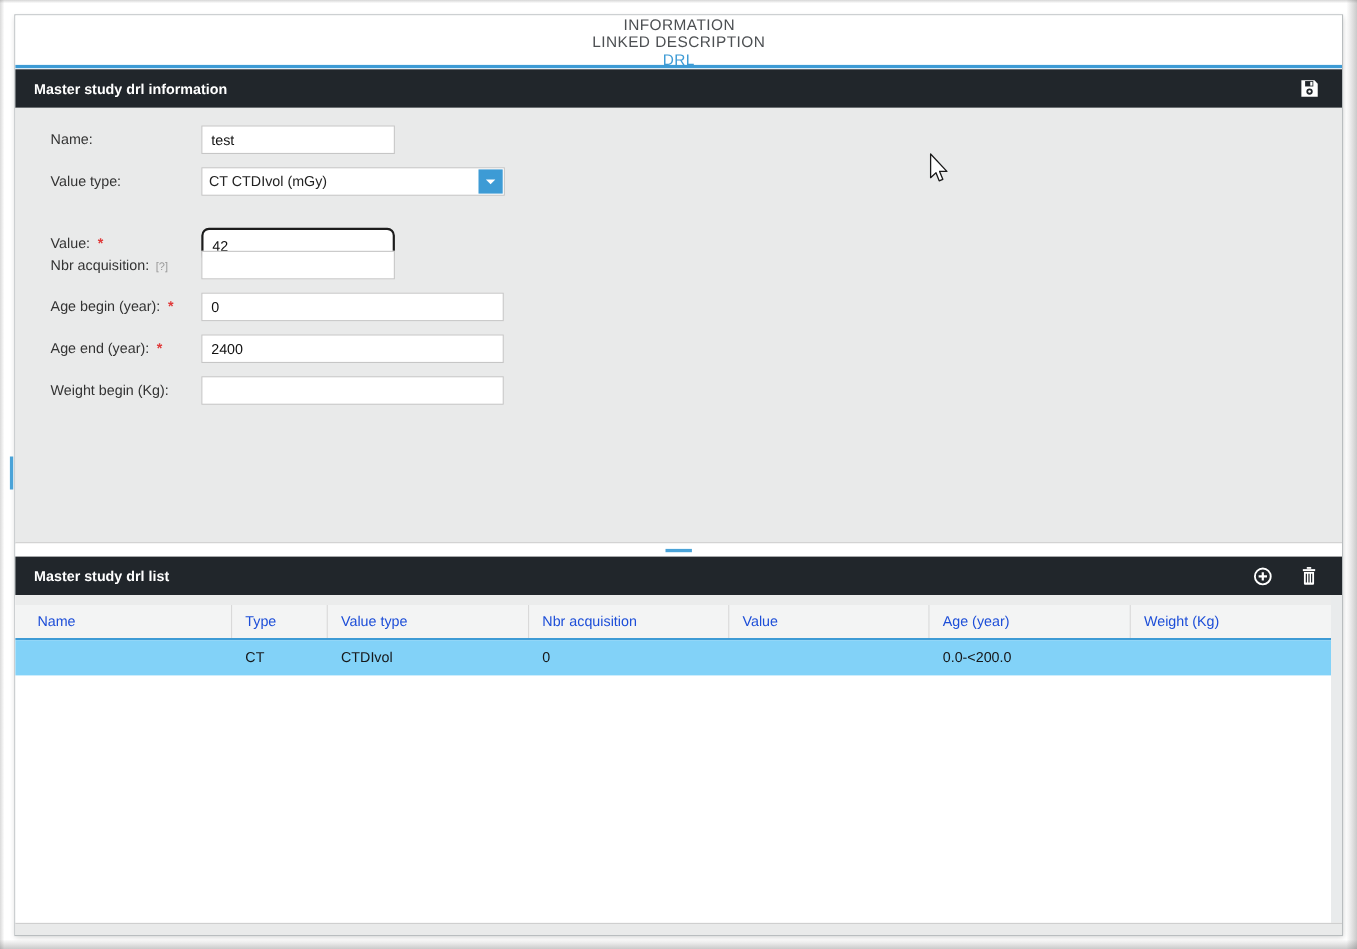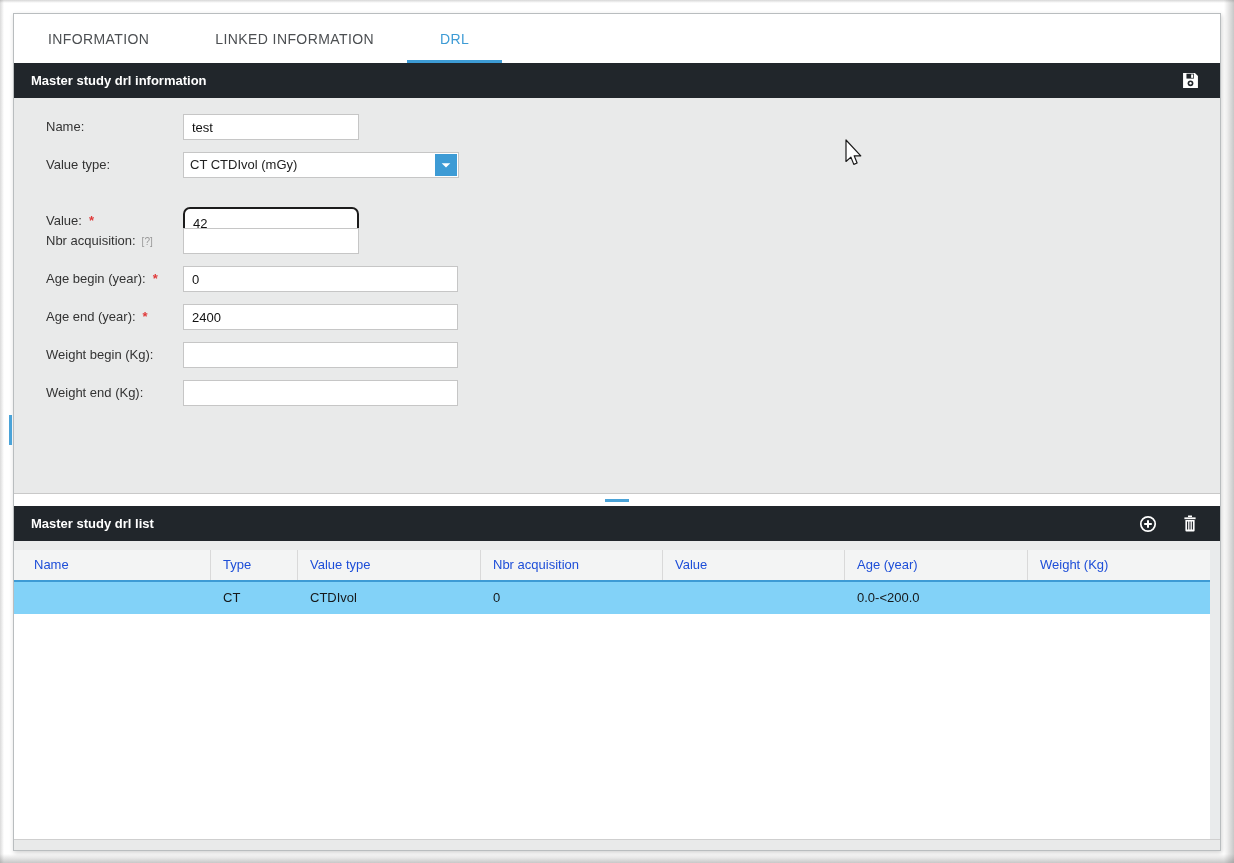--- a/index.html
+++ b/index.html
@@ -12,21 +12,21 @@
   .shadow-b { position:absolute; left:0; bottom:0; width:100%; height:9px; background:linear-gradient(to bottom, rgba(110,110,110,0), rgba(110,110,110,.38)); pointer-events:none; }
   .shadow-t { position:absolute; left:0; top:0; width:100%; height:3px; background:linear-gradient(to top, rgba(110,110,110,0), rgba(110,110,110,.28)); pointer-events:none; }
   .shadow-l { position:absolute; left:0; top:0; width:4px; height:100%; background:linear-gradient(to left, rgba(110,110,110,0), rgba(110,110,110,.25)); pointer-events:none; }
 
   .card {
     position:absolute; left:13px; top:13px; width:1206px; height:836px;
     background:#fff; border:1px solid #b9bdbf; box-shadow:1px 2px 5px rgba(0,0,0,.18);
   }
 
   
-  .tabbar { position:absolute; left:0; top:0; width:100%; height:49px; background:#fff; display:flex; }
+  .tabbar { position:absolute; left:0; top:0; width:100%; height:49px; background:#fff; display:flex;flex-direction:column; }
   .tab { padding:0 33px; display:flex; align-items:center; justify-content:center;
          font-size:14px; letter-spacing:.4px; color:#4c4f52; position:relative; cursor:pointer; }
   .tab:first-child { margin-left:1px; }
   .tab.active { color:#3d9bd5; }
   .tab.active::after { content:""; position:absolute; left:0; right:0; bottom:0; height:3px; background:#3d9bd5; }
 
   
   .bar { position:absolute; left:0; width:100%; height:35px; background:#21262b; color:#fff; display:flex; align-items:center; }
   .bar1 { top:49px; } .bar2 { top:492px; }
   .bar .title { font-size:13px; font-weight:bold; margin-left:17px; }
@@ -73,21 +73,21 @@
 <body>
 
 <div class="card">
 
   <div class="tabbar" id="tabbar">
   <div class="tab">
         <span>INFORMATION</span>
       </div>
 
   <div class="tab">
-        <span>LINKED INFORMATION</span>
+        <span>LINKED DESCRIPTION</span>
       </div>
 
   <div class="tab active">
         <span>DRL</span>
       </div>
 </div>
 
   <div class="bar bar1">
     <span class="title">Master study drl information</span>
     <span class="icons">
@@ -139,24 +139,20 @@
   <div class="form-row" style="top: 206px;">
     <span class="fl"><span class="lbl-txt">Age end (year):</span><span class="req">*</span></span>
     <input class="ti wide" value="2400" style="">
   </div>
 
   <div class="form-row" style="top: 244px;">
     <span class="fl"><span class="lbl-txt">Weight begin (Kg):</span></span>
     <input class="ti wide" value="" style="">
   </div>
 
-  <div class="form-row" style="top: 282px;">
-    <span class="fl"><span class="lbl-txt">Weight end (Kg):</span></span>
-    <input class="ti wide" value="" style="">
-  </div>
 </div>
 
   <div class="splitter">
     <div class="handle"></div>
   </div>
 
   <div class="bar bar2">
     <span class="title">Master study drl list</span>
     <span class="icons">
       <span class="icon-btn">

